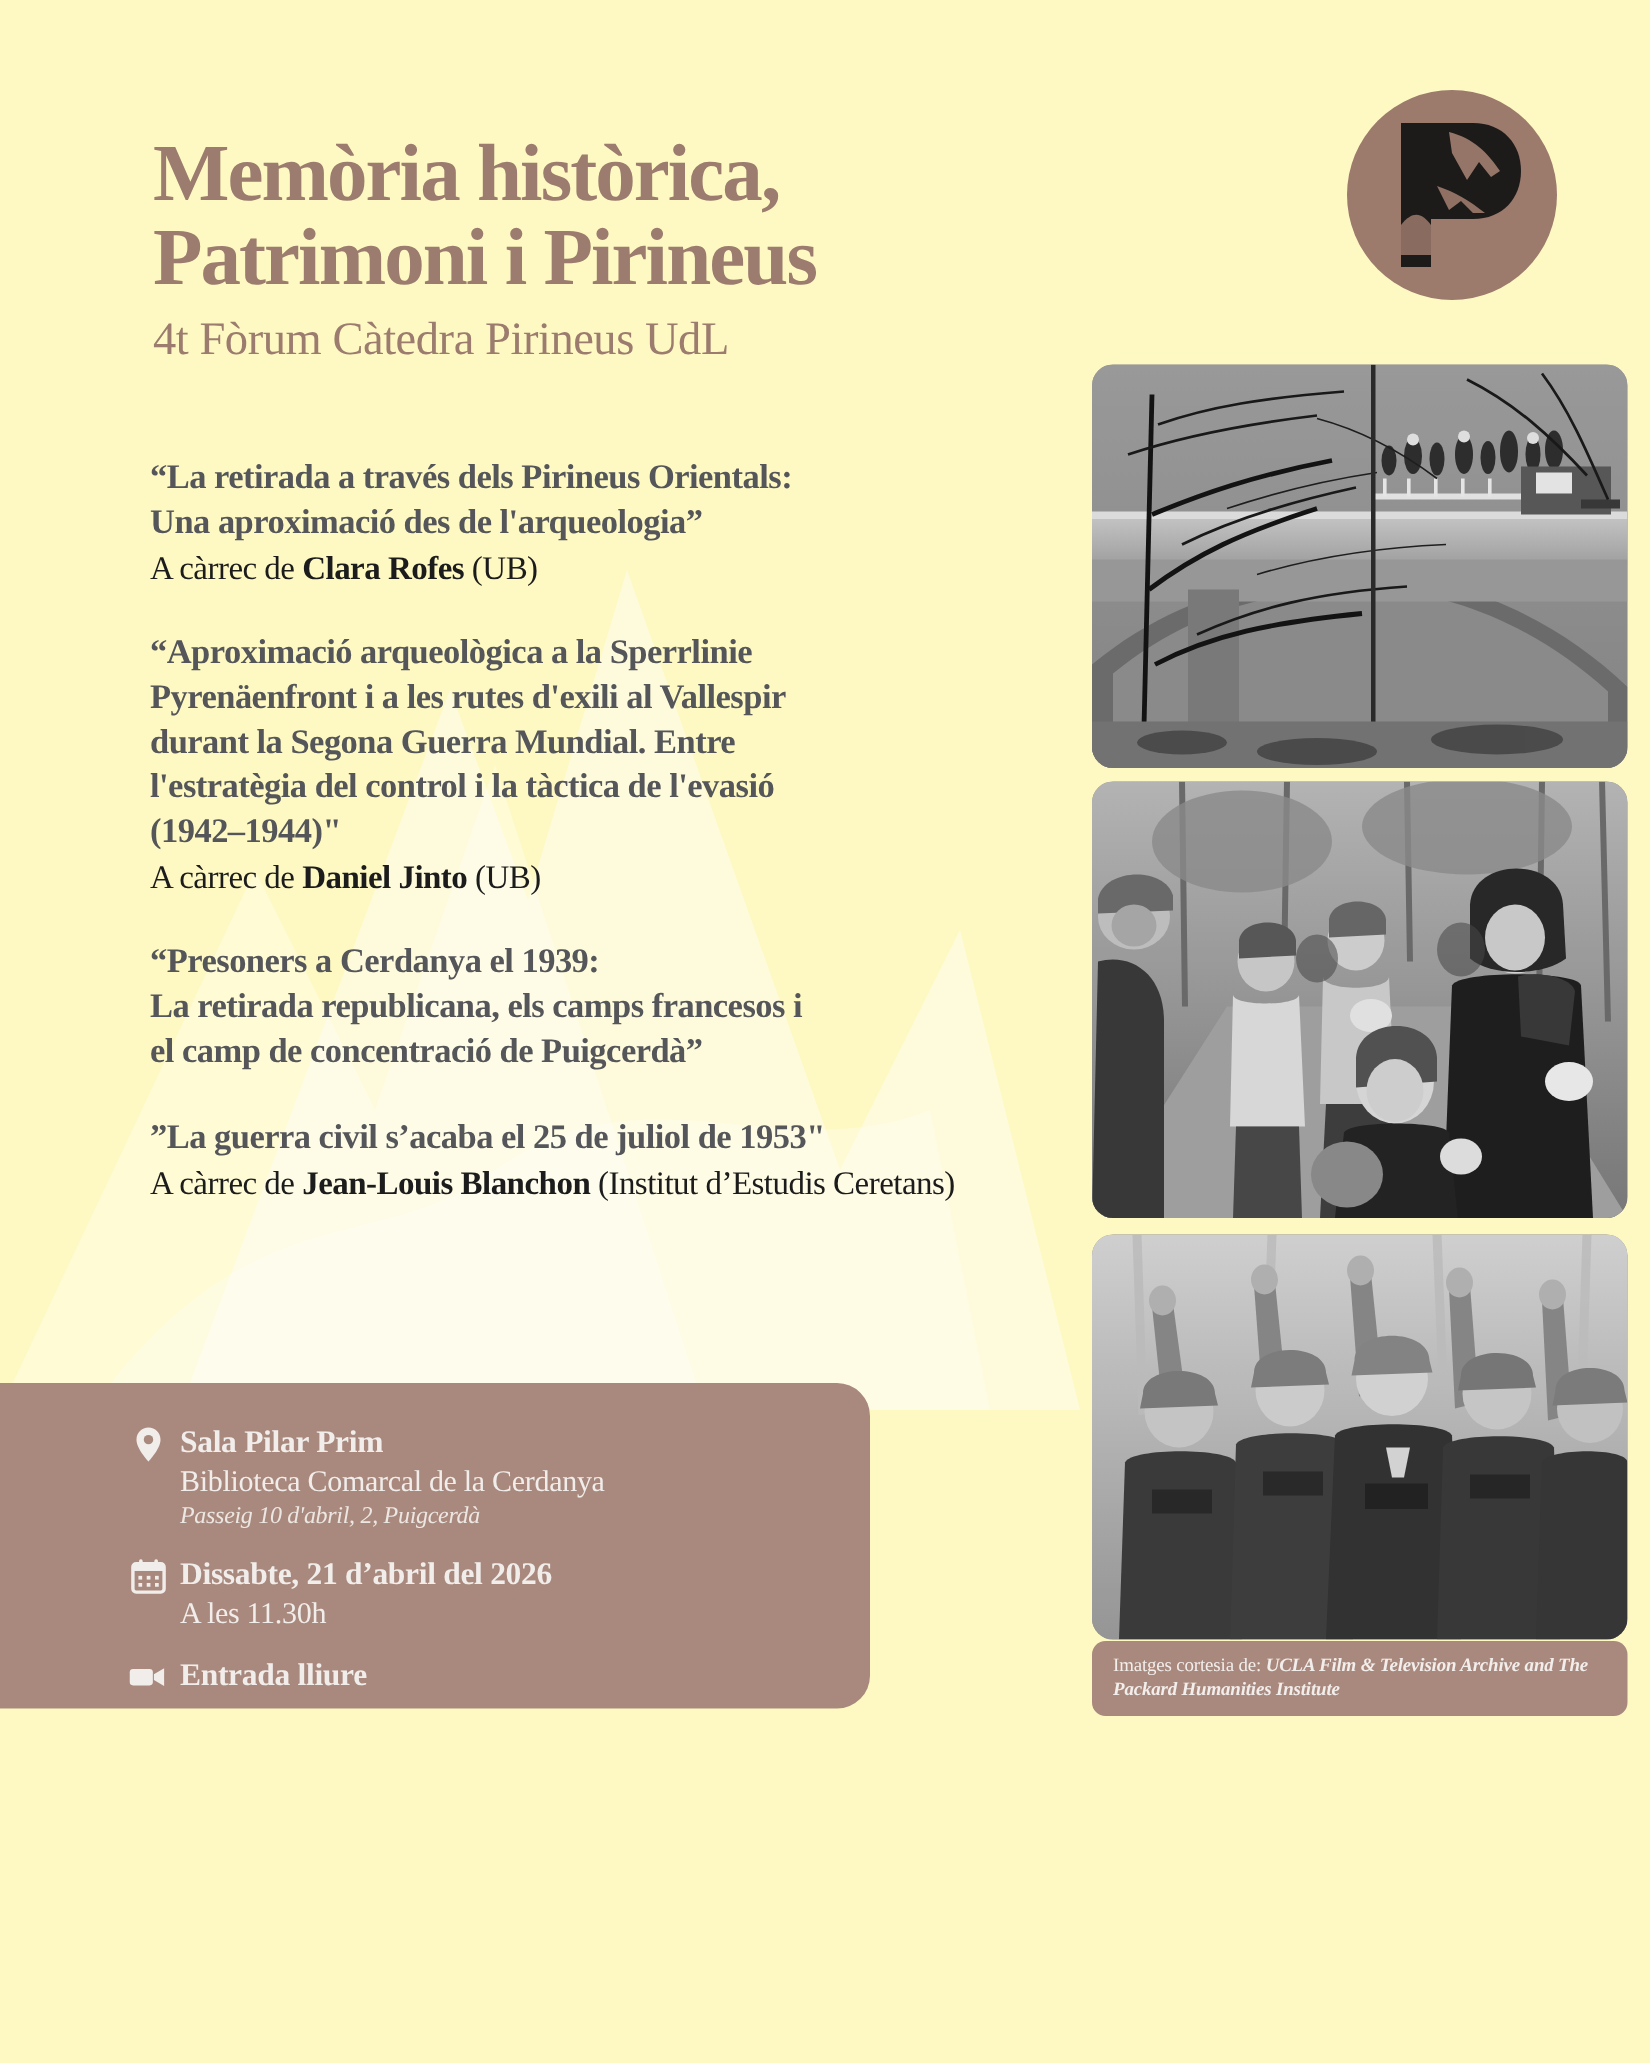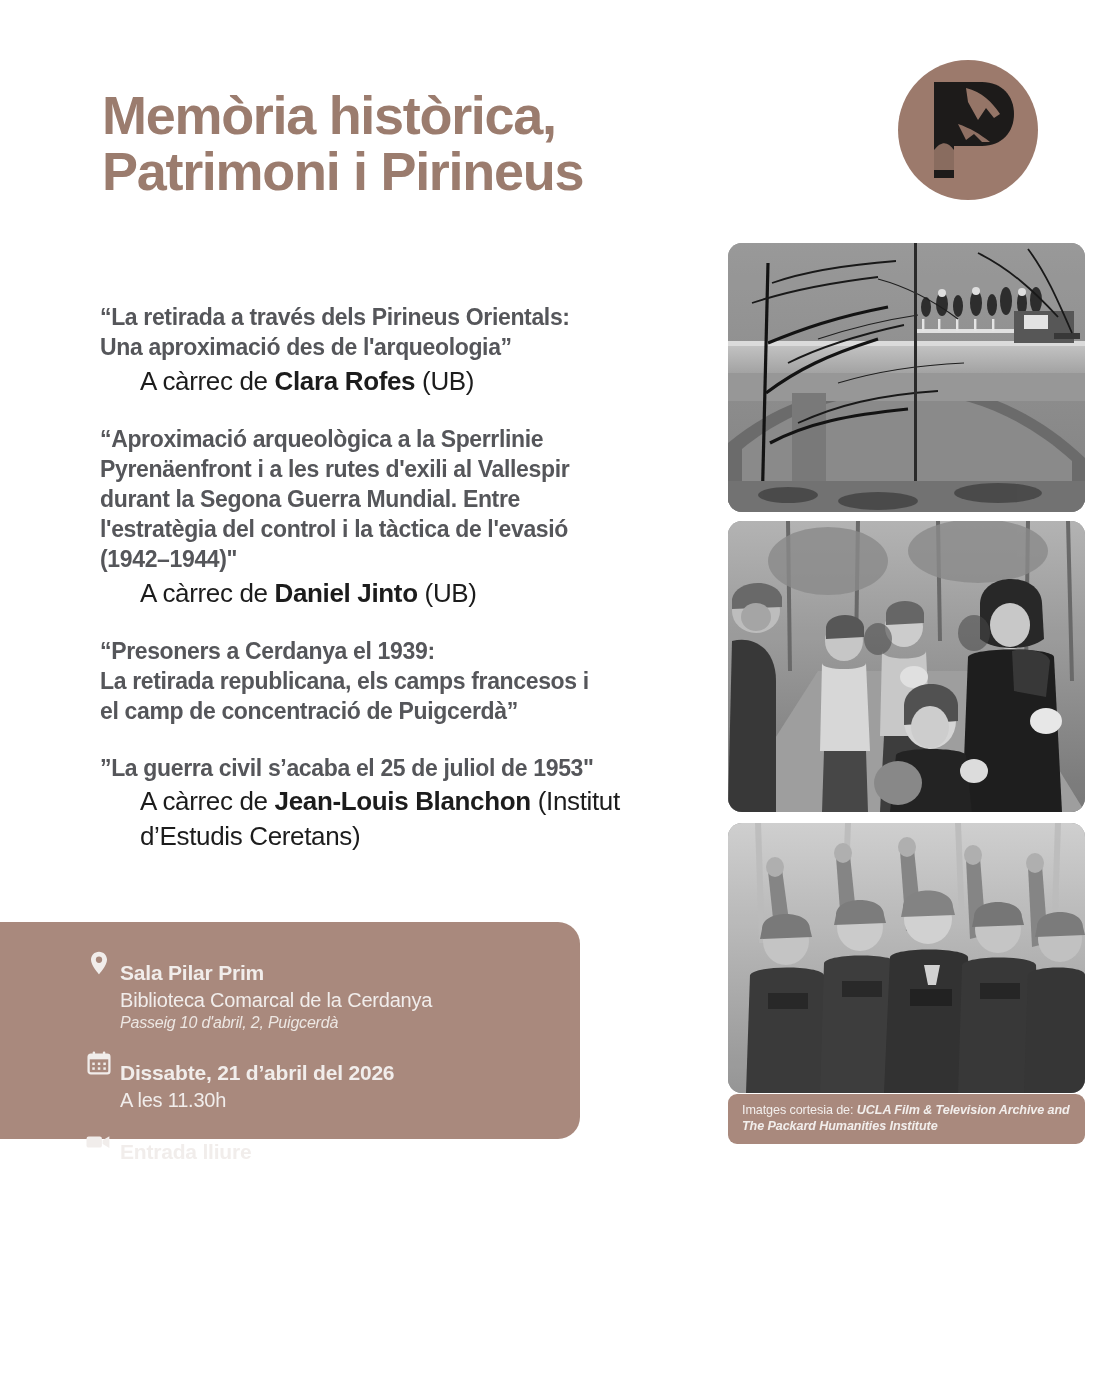--- a/index.html
+++ b/index.html
@@ -5,22 +5,23 @@
   * { box-sizing: border-box; margin: 0; padding: 0; }
   html, body {
     width: 1100px; height: 1375px;
     background: #E6E2E0;
     font-family: "Liberation Sans", sans-serif;
     overflow: hidden;
   }
   .poster {
     position: relative;
     width: 1100px; height: 1375px;
-    background: #ffffff;
+    background: #fef9c3;
     overflow: hidden;
+    font-family: Liberation Serif, serif;
   }
 
   
   .watermark {
     position: absolute;
     left: 0; top: 180px;
     width: 720px; height: 760px;
     opacity: 1;
     pointer-events: none;
     z-index: 0;
@@ -57,26 +58,25 @@
   .talk-title {
     color: #55565A;
     font-size: 23px;
     font-weight: 700;
     line-height: 1.30;
     letter-spacing: -0.35px;
     white-space: pre-line;
   }
   .talk-by {
     color: #1C1C1C;
-    font-size: 26px;
+    font-size: 22px;
     font-weight: 400;
     line-height: 1.32;
     letter-spacing: -0.35px;
     margin-top: 1px;
-    margin-left: 40px;
   }
   .talk-by .lead { font-weight: 400; }
   .talk-by .who { font-weight: 700; }
   .talk-by .aff { font-weight: 400; }
 
   
   .infobox {
     position: absolute;
     left: -26px; top: 922px;
     width: 606px; height: 217px;
@@ -99,21 +99,20 @@
     top: 2px;
     width: 26px; height: 26px;
     display: block;
   }
   .i-strong {
     color: #F1EDEB;
     font-size: 21px;
     font-weight: 700;
     letter-spacing: -0.2px;
     line-height: 1.28;
-    margin-top: 12px;
   }
   .i-reg {
     color: #F1EDEB;
     font-size: 20px;
     font-weight: 400;
     letter-spacing: -0.2px;
     line-height: 1.30;
   }
   .i-italic {
     color: #EDE7E3;
@@ -184,20 +183,21 @@
       <path d="M62 66 C74 70 84 76 94 84 L86 84 L78 76 L70 82 Z" fill="#9C7A6C" opacity="0.9"></path>
       <path d="M38 92 C46 82 52 84 58 92 L58 112 L38 112 Z" fill="#9C7A6C" opacity="0.85"></path>
     </g>
   </svg>
 
   <div class="header">
     <div class="title">
       <div>Memòria històrica,</div>
       <div>Patrimoni i Pirineus</div>
     </div>
+    <div class="subtitle">4t Fòrum Càtedra Pirineus UdL</div>
   </div>
 
   <div class="talks">
 
     <div class="talk">
       <div class="talk-title">“La retirada a través dels Pirineus Orientals:
 Una aproximació des de l'arqueologia”</div>
       <div class="talk-by"><span class="lead">A càrrec de </span><span class="who">Clara Rofes</span><span class="aff"> (UB)</span></div>
     </div>
 

